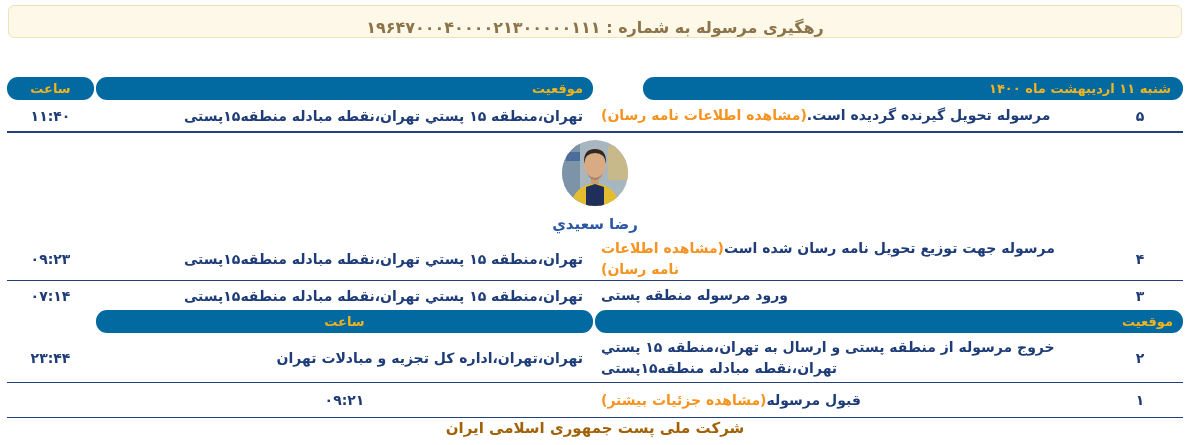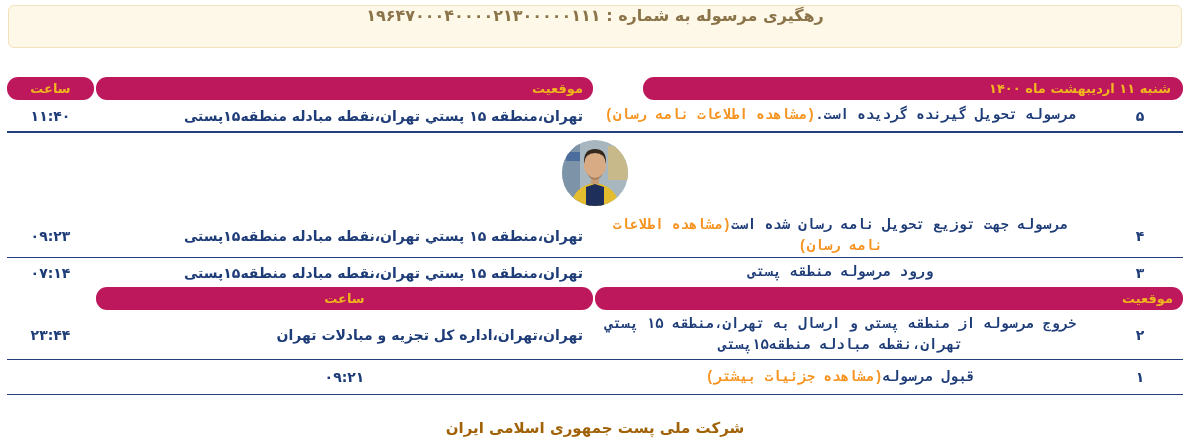--- a/index.html
+++ b/index.html
@@ -4,49 +4,49 @@
 <style>
   * { margin:0; padding:0; box-sizing:border-box; }
   html,body { width:1190px; height:445px; background:#ffffff; overflow:hidden; }
   body {
     font-family:"DejaVu Sans","Liberation Sans",sans-serif;
     direction:rtl;
     position:relative;
   }
   
   .banner {
-    position:absolute; top:5px; right:8px; left:8px; height:43px;
+    position:absolute; top:5px; right:8px; left:8px; height:33px;
     background:#fdf8e8; border:1px solid #f0e2ba; border-radius:6px;
-    display:flex; align-items:flex-start; justify-content:center;
+    display:flex; align-items:flex-end; justify-content:center;
   }
   .banner span {
     color:#8c744a; font-weight:bold; font-size:16px; letter-spacing:.2px;
   }
   
   .wrap { position:absolute; top:77px; right:7px; left:7px; }
   .grid-row {
     display:grid;
     grid-template-columns:588px 497px 87px;
     column-gap:2px;
     direction:rtl;
   }
   .thead { height:23px; }
   .thead > div {
-    background:#be185d; color:#f0b41e;
+    background:#0369a1; color:#f0b41e;
     font-size:13px; font-weight:bold;
     display:flex; align-items:center;border-radius:11px;
   }
   .th-date    { padding:0 12px; justify-content:flex-start;margin-left:48px; }
   .th-loc     { padding:0 10px; justify-content:flex-start; }
   .th-time    { justify-content:center; }
 
   .trow { align-items:center; color:#1e3c78; font-size:14px; font-weight:bold; }
   .trow .cell-desc { display:flex; align-items:center; }
   .trow .num  { flex:0 0 86px; text-align:center; }
-  .trow .dtext{ flex:1; text-align:center; padding-left:6px; padding-right:17px; line-height:1.5;font-family:Liberation Mono, monospace; }
+  .trow .dtext{ flex:1; text-align:left; padding-left:6px; padding-right:17px; line-height:1.5; }
   .trow .link { color:#f6921e; cursor:pointer; }
   .trow .cell-loc  { text-align:right; padding:0 10px; }
   .trow .cell-time { text-align:center; }
 
   .h33 { min-height:33px; }
   .h29 { min-height:29px; }
   .h50 { min-height:50px; }
   .h35 { min-height:35px; }
   .sep2 { border-bottom:2px solid #24407c; }
   .sep1 { border-bottom:1px solid #24407c; }
@@ -104,20 +104,21 @@
             <rect x="4" y="12" width="14" height="9" fill="#4a6d9e"></rect>
             <path d="M8 66 Q 13 45 33 43 Q 53 45 58 66 Z" fill="#e3bc2f"></path>
             <path d="M24 47 L 33 44 L 42 47 L 42 66 L 24 66 Z" fill="#1d2f5a"></path>
             <rect x="29" y="34" width="8" height="10" fill="#c79d76"></rect>
             <ellipse cx="33" cy="25" rx="11" ry="13" fill="#d8ab85"></ellipse>
             <path d="M22 24 Q 21 9 33 9 Q 45 9 44 24 Q 43 13 33 13 Q 23 13 22 24 Z" fill="#35281e"></path>
             <path d="M24 29 Q 26 40 33 40 Q 40 40 42 29 Q 41 37 33 38 Q 25 37 24 29 Z" fill="#8c6a4c" opacity="0.55"></path>
           </g>
         </svg>
       </span>
+      <span class="cname">رضا سعیدي</span>
     </div>
 
     <div class="grid-row trow h29 sep1">
       <div class="cell-desc">
         <span class="num">۴</span>
         <span class="dtext"><span>مرسوله جهت توزیع تحویل نامه رسان شده است</span><span class="link">(مشاهده اطلاعات نامه رسان)</span></span>
       </div>
       <div class="cell-loc">تهران،منطقه ۱۵ پستي تهران،نقطه مبادله منطقه۱۵پستی</div>
       <div class="cell-time">۰۹:۲۳</div>
     </div>

